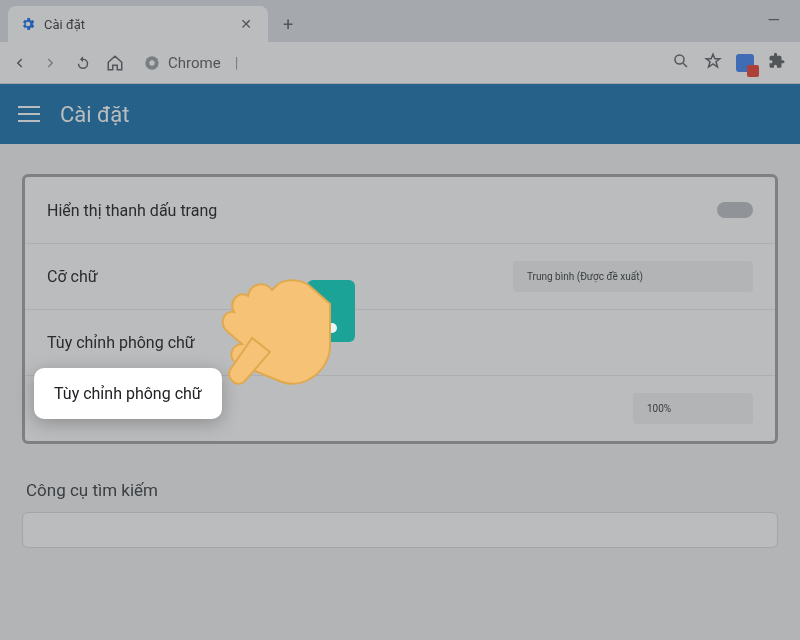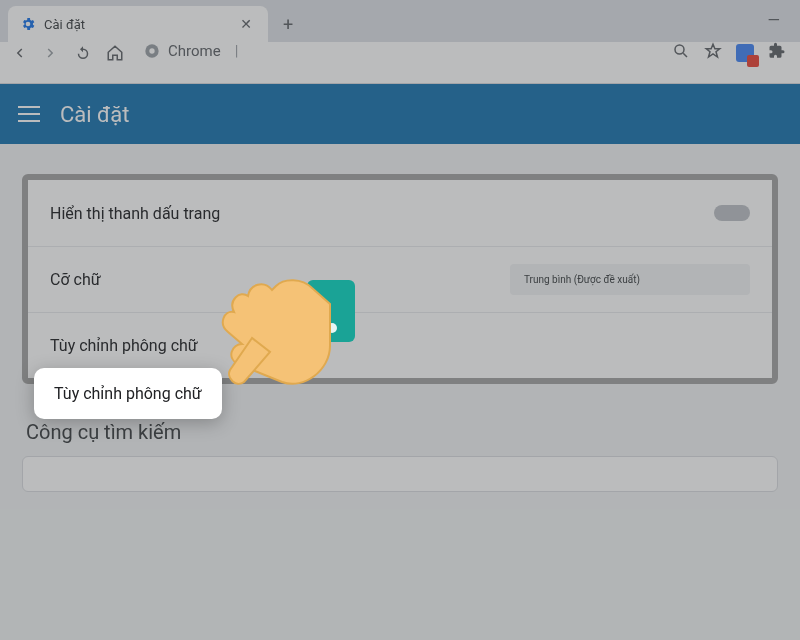--- a/index.html
+++ b/index.html
@@ -8,44 +8,44 @@
 
   
   .titlebar { height: 42px; background: #dee1e6; display: flex; align-items: flex-end; padding-left: 8px; }
   .tab { background: #fff; height: 36px; border-radius: 8px 8px 0 0; display: flex; align-items: center; padding: 0 12px; min-width: 260px; gap: 8px; position: relative; }
   .tab .favicon { width: 16px; height: 16px; }
   .tab .title { font-size: 13px; color: #3c4043; flex: 1; }
   .tab .close { font-size: 14px; color: #5f6368; padding: 2px 4px; }
   .newtab { width: 28px; height: 28px; display: flex; align-items: center; justify-content: center; color: #5f6368; font-size: 18px; margin-left: 6px; margin-bottom: 4px; border-radius: 50%; }
   .winctrl { margin-left: auto; display: flex; gap: 24px; padding-right: 20px; padding-bottom: 12px; color: #5f6368; }
 
-  .toolbar { height: 42px; background: #fff; display: flex; align-items: flex-start; padding: 0 8px; gap: 10px; border-bottom: 1px solid #dadce0; }
+  .toolbar { height: 42px; background: #fff; display: flex; align-items: center; padding: 0 8px; gap: 10px; border-bottom: 1px solid #dadce0; }
   .nav-icon { width: 22px; height: 22px; display: flex; align-items: center; justify-content: center; color: #5f6368; font-size: 16px; }
   .omnibox-secure { width: 16px; height: 16px; fill: #5f6368; }
   .omnibox { flex: 1; display: flex; align-items: center; gap: 8px; color: #5f6368; font-size: 15px; padding-left: 8px; }
   .omnibox .host { color: #5f6368; }
   .omnibox .sep { color: #9aa0a6; margin: 0 6px; }
   .omnibox .path b { color: #202124; font-weight: 500; }
   .toolbar-actions { display: flex; align-items: center; gap: 14px; padding-right: 6px; }
 
   
   .settings-header { height: 60px; background: #1a73af; display: flex; align-items: center; color: #fff; padding: 0 18px; gap: 20px; }
   .hamburger { width: 22px; height: 16px; display: flex; flex-direction: column; justify-content: space-between; }
   .hamburger span { display: block; height: 2px; background: #fff; }
   .settings-title { font-size: 22px; font-weight: 400; }
 
   
   .content { padding: 0 22px; }
-  .card { background: #fff; border: 6px solid #a3a3a3; border-radius: 6px; margin-top: 30px; overflow: hidden; }
+  .card { background: #fff; border: 3px solid #a3a3a3; border-radius: 6px; margin-top: 30px; overflow: hidden; }
   .row { height: 66px; display: flex; align-items: center; padding: 0 22px; border-top: 1px solid #e8eaed; justify-content: space-between; }
   .row:first-child { border-top: none; }
   .row .label { font-size: 16px; color: #202124; }
   .row .value-box { background: #f1f3f4; padding: 10px 14px; border-radius: 4px; font-size: 10px; color: #3c4043; min-width: 240px; }
   .toggle { width: 36px; height: 16px; border-radius: 10px; background: #bdc1c6; position: relative; }
-  .section-title { font-size: 20px; color: #3c4043; margin: 36px 0 12px 4px; }
+  .section-title { font-size: 17px; color: #3c4043; margin: 36px 0 12px 4px; }
 
   
   .callout { position: absolute; left: 34px; top: 368px; background: #fff; border-radius: 10px; padding: 16px 20px; box-shadow: 0 4px 18px rgba(0,0,0,0.25); z-index: 20; font-size: 16px; color: #202124; }
 
   
   .hand { position: absolute; left: 212px; top: 260px; width: 150px; height: 150px; z-index: 25; }
 
   
   .dim { position: absolute; inset: 0; background: rgba(60,64,67,0.35); z-index: 10; pointer-events: none; }
 
@@ -134,20 +134,24 @@
       <span class="label">Hiển thị thanh dấu trang</span>
       <span class="toggle"></span>
     </div>
     <div class="row">
       <span class="label">Cỡ chữ</span>
       <span class="value-box">Trung bình (Được đề xuất)</span>
     </div>
     <div class="row">
       <span class="label">Tùy chỉnh phông chữ</span>
     </div>
+    <div class="row">
+      <span class="label">Thu phóng trang</span>
+      <span class="value-box" style="min-width:120px">100%</span>
+    </div>
   </div>
 
   <div class="section-title">Công cụ tìm kiếm</div>
   <div class="card2"></div>
 </div>
 
 <div class="dim"></div>
 
 <div class="callout">
   <span>Tùy chỉnh phông chữ</span>

